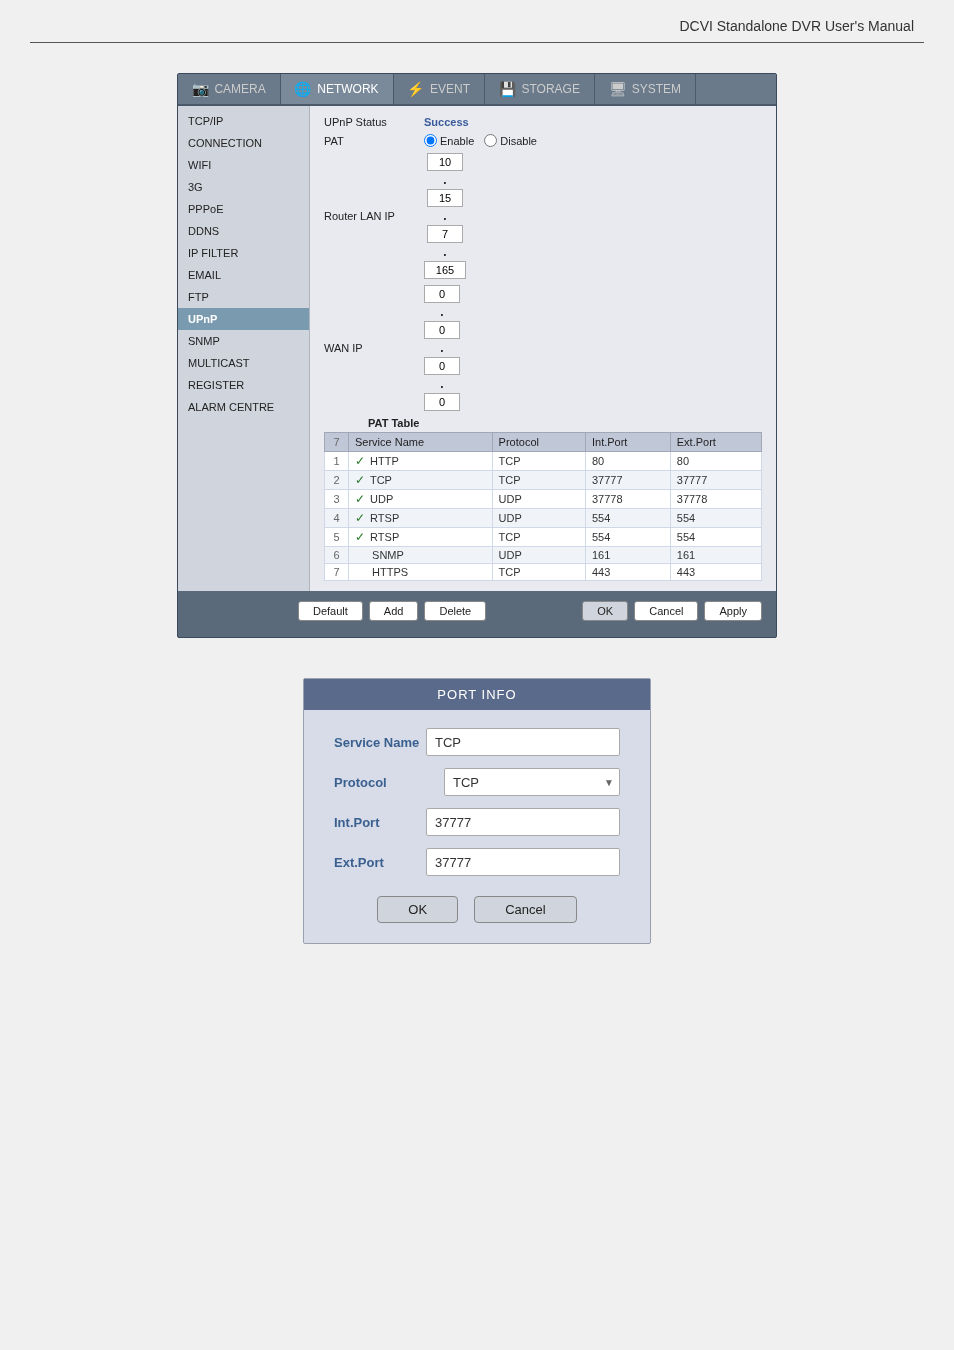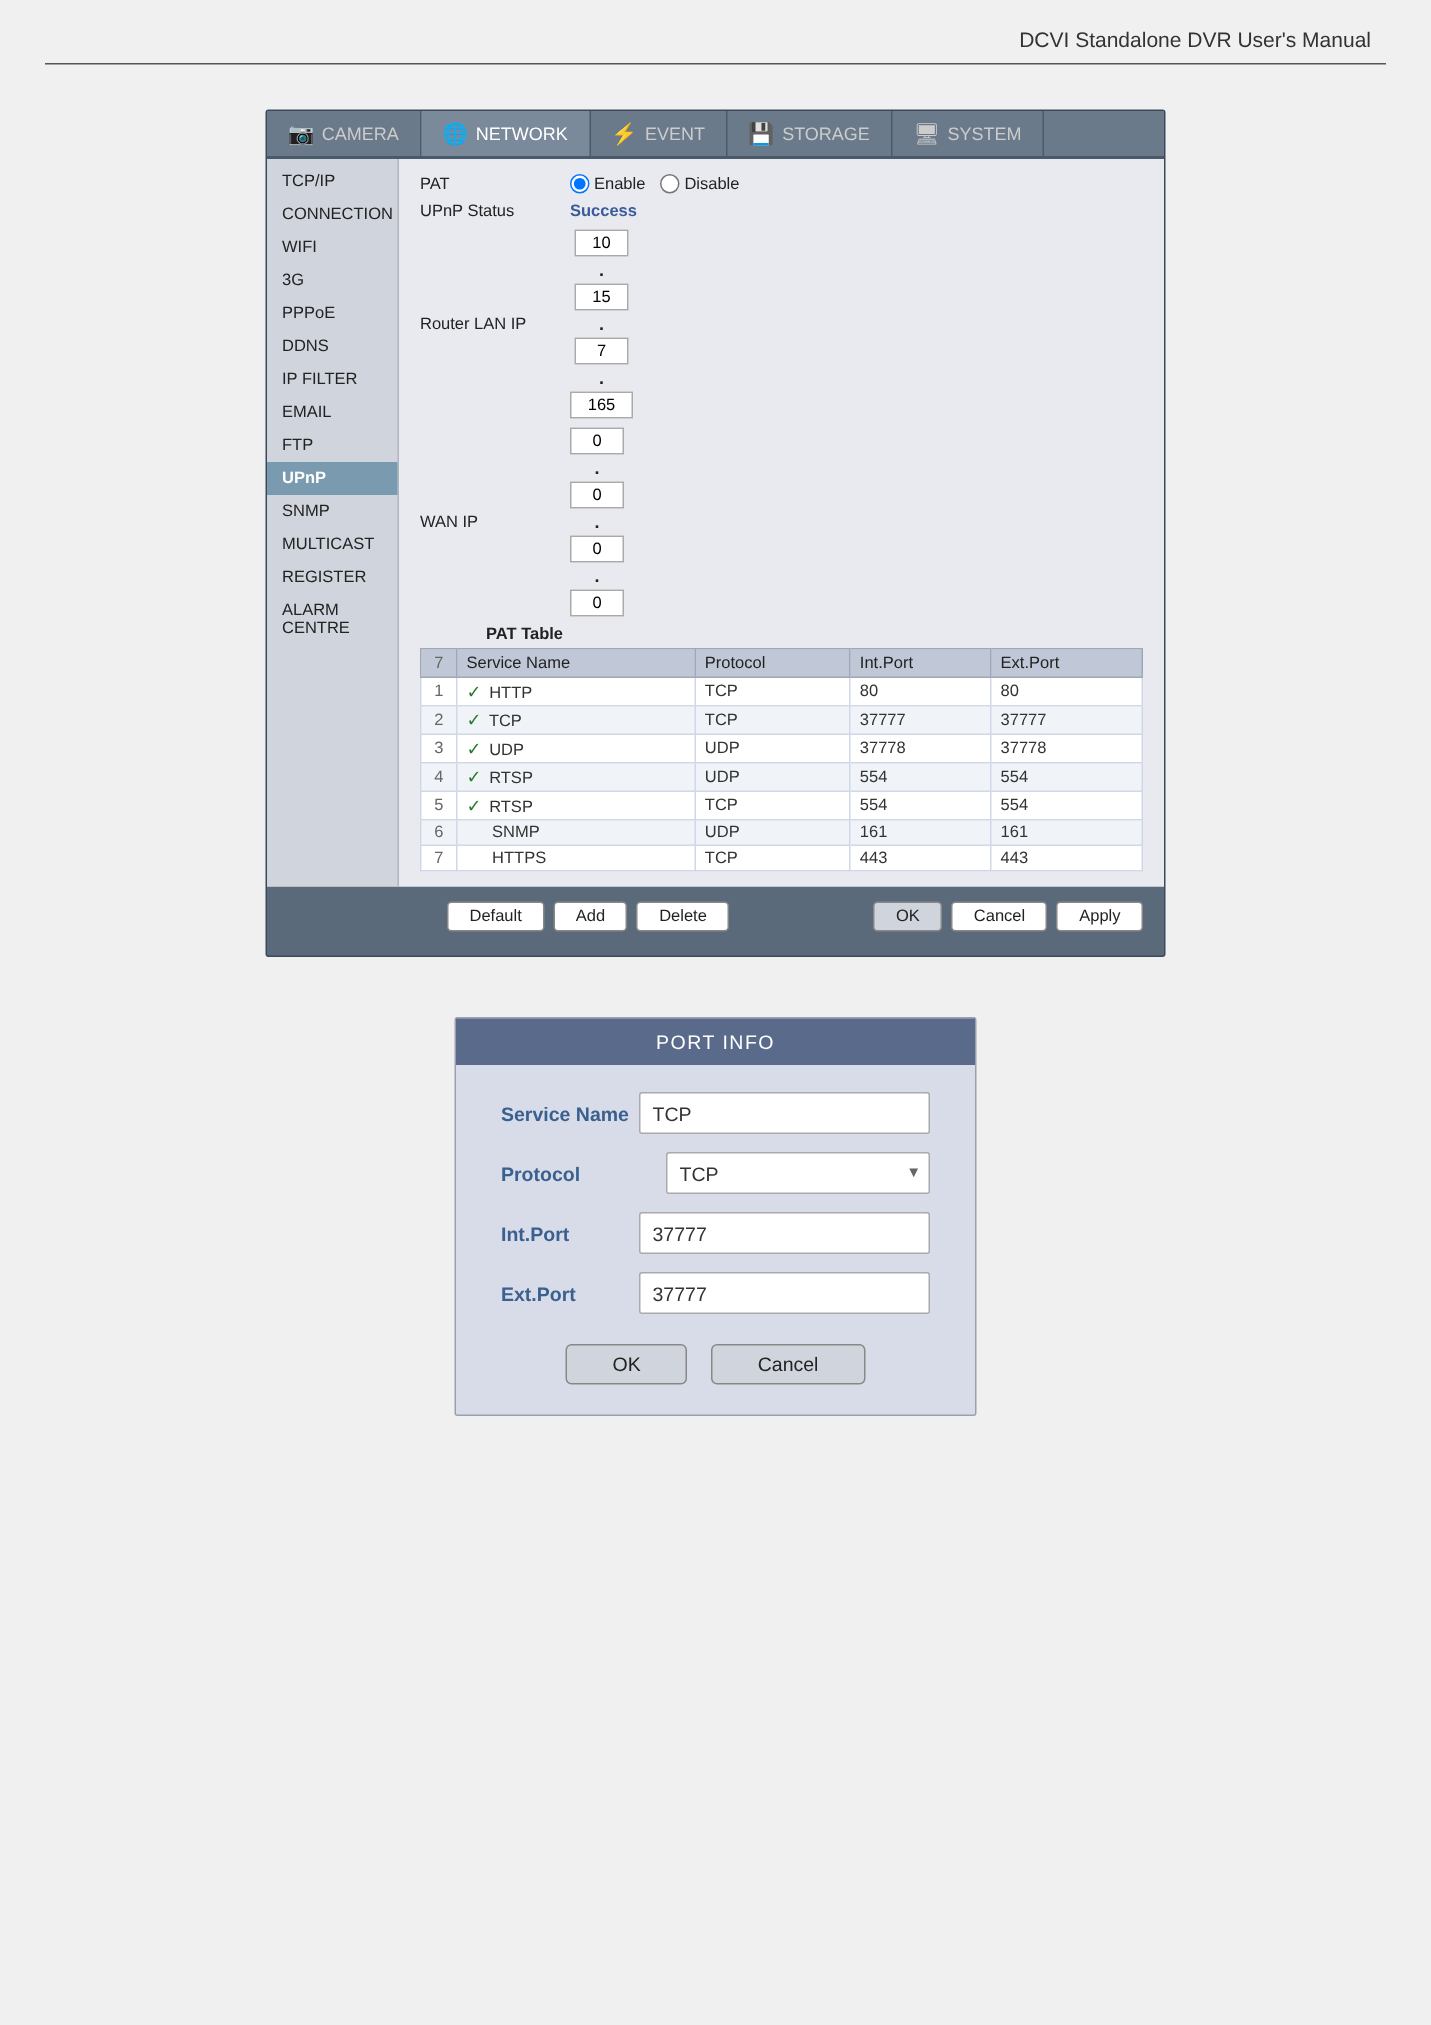--- a/index.html
+++ b/index.html
@@ -71,21 +71,21 @@
 
     
     .content-area {
       display: flex;
       background: #e8eaf0;
       min-height: 350px;
     }
 
     
     .sidebar {
-      width: 88px;
+      width: 132px;
       background: #d0d4dc;
       padding: 4px 0;
       border-right: 1px solid #b0b4bc;
     }
     .sidebar-item {
       padding: 5px 10px;
       font-size: 11px;
       color: #222;
       cursor: pointer;
     }
@@ -336,36 +336,36 @@
       <div class="sidebar-item active"><span>UPnP</span></div>
       <div class="sidebar-item"><span>SNMP</span></div>
       <div class="sidebar-item"><span>MULTICAST</span></div>
       <div class="sidebar-item"><span>REGISTER</span></div>
       <div class="sidebar-item"><span>ALARM CENTRE</span></div>
     </div>
 
     <div class="main-panel">
 
       <div class="field-row">
+        <div class="field-label">UPnP Status</div>
+        <div class="status-success upnp-active">Success</div>
+      </div>
+
+      <div class="field-row">
         <div class="field-label">PAT</div>
         <div class="radio-group">
           <div class="radio-item">
             <input type="radio" name="pat" checked="" style="">
             <span>Enable</span>
           </div>
           <div class="radio-item">
             <input type="radio" name="pat" style="">
             <span>Disable</span>
           </div>
         </div>
-      </div>
-
-      <div class="field-row">
-        <div class="field-label">UPnP Status</div>
-        <div class="status-success upnp-active">Success</div>
       </div>
 
       <div class="field-row">
         <div class="field-label">Router LAN IP</div>
         <div class="ip-input-group">
           <input class="ip-box" type="text" value="10" style="">
           <span class="ip-dot">.</span>
           <input class="ip-box" type="text" value="15" style="">
           <span class="ip-dot">.</span>
           <input class="ip-box" type="text" value="7" style="">

